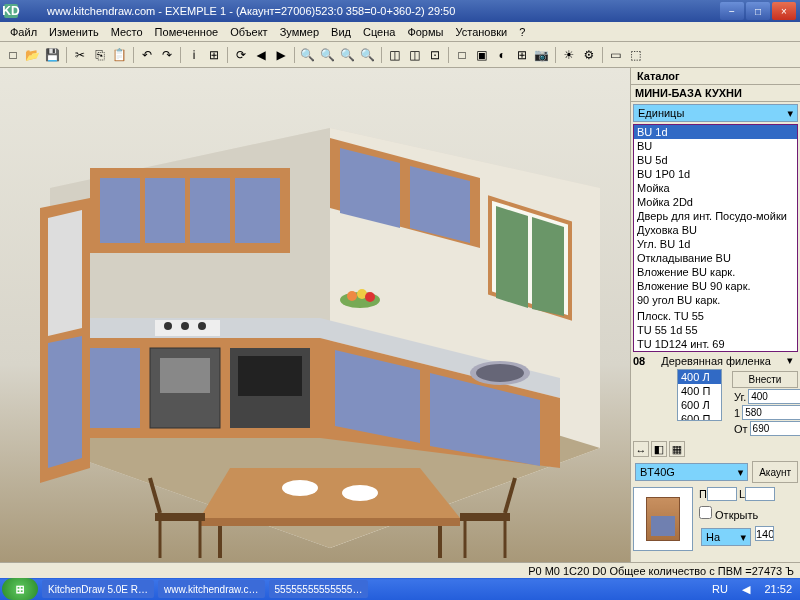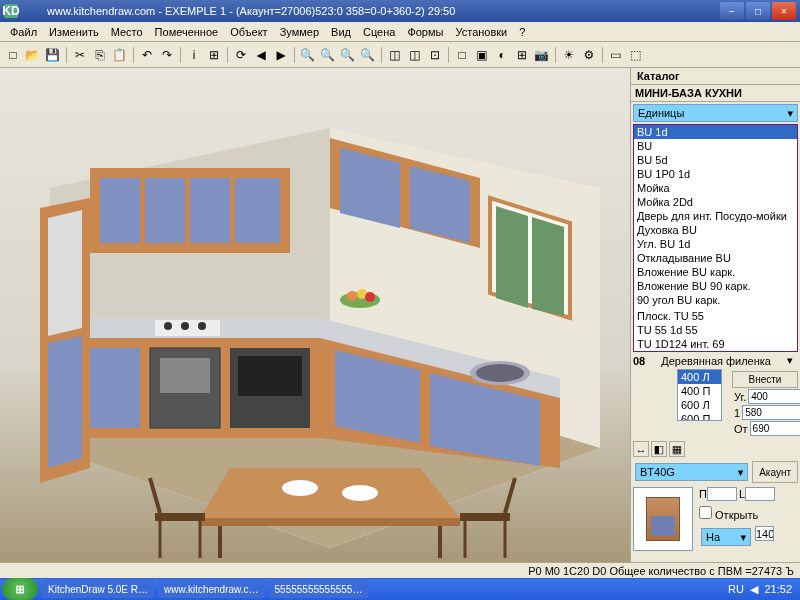--- a/index.html
+++ b/index.html
@@ -33,21 +33,21 @@
 .dimrow input { width: 60px; height: 15px; border: 1px solid #7f9db9; font-size: 10px; padding: 0 2px; }
 .dimrow .lbl { width: 20px; }
 .btn { border: 1px solid #aca899; background: #ece9d8; padding: 2px 6px; font-size: 10px; }
 .preview { margin: 2px; height: 64px; border: 1px solid #7f9db9; background: white; display: flex; align-items: center; justify-content: center; }
 .preview-cab { width: 34px; height: 44px; background: linear-gradient(#c89060, #a87040); border: 1px solid #805030; position: relative; }
 .preview-cab::after { content: ''; position: absolute; left: 4px; right: 4px; top: 18px; bottom: 4px; background: #7080b0; }
 .statusbar { height: 16px; background: #ece9d8; border-top: 1px solid #aca899; display: flex; align-items: center; padding: 4px 6px; font-size: 10px; justify-content: flex-end; }
 .taskbar { height: 22px; background: linear-gradient(#245edb, #3b74e8 8%, #245edb); display: flex; align-items: center; }
 .startbtn { width: 36px; height: 22px; background: radial-gradient(circle, #5fc85f, #2a8a2a); border-radius: 11px; margin-left: 2px; display: flex; align-items: center; justify-content: center; color: white; font-weight: bold; }
 .taskbtn { height: 18px; background: #3b6bd8; color: white; padding: 0 6px; margin-left: 4px; display: flex; align-items: center; border-radius: 2px; font-size: 10px; max-width: 130px; overflow: hidden; white-space: nowrap; }
-.tray { margin-left: auto; color: white; padding: 0 8px; font-size: 10px; display: flex; gap: 6px; align-items: center; }
+.tray { margin-left: auto; color: white; padding: 0 8px; font-size: 10px; display: flex; gap: 14px; align-items: center; }
 .iconrow { display: flex; gap: 2px; margin: 2px; font-size: 11px; }
 .iconbtn { width: 16px; height: 16px; border: 1px solid #aca899; display: flex; align-items: center; justify-content: center; }
 .bottom-props { display: flex; flex-wrap: wrap; gap: 2px; padding: 2px; font-size: 10px; }
 </style>
 </head>
 <body>
 
 <div class="titlebar">
   <div class="icon">KD</div>
   <div class="title">www.kitchendraw.com - EXEMPLE 1 - (Акаунт=27006)523:0 358=0-0+360-2) 29:50</div>

